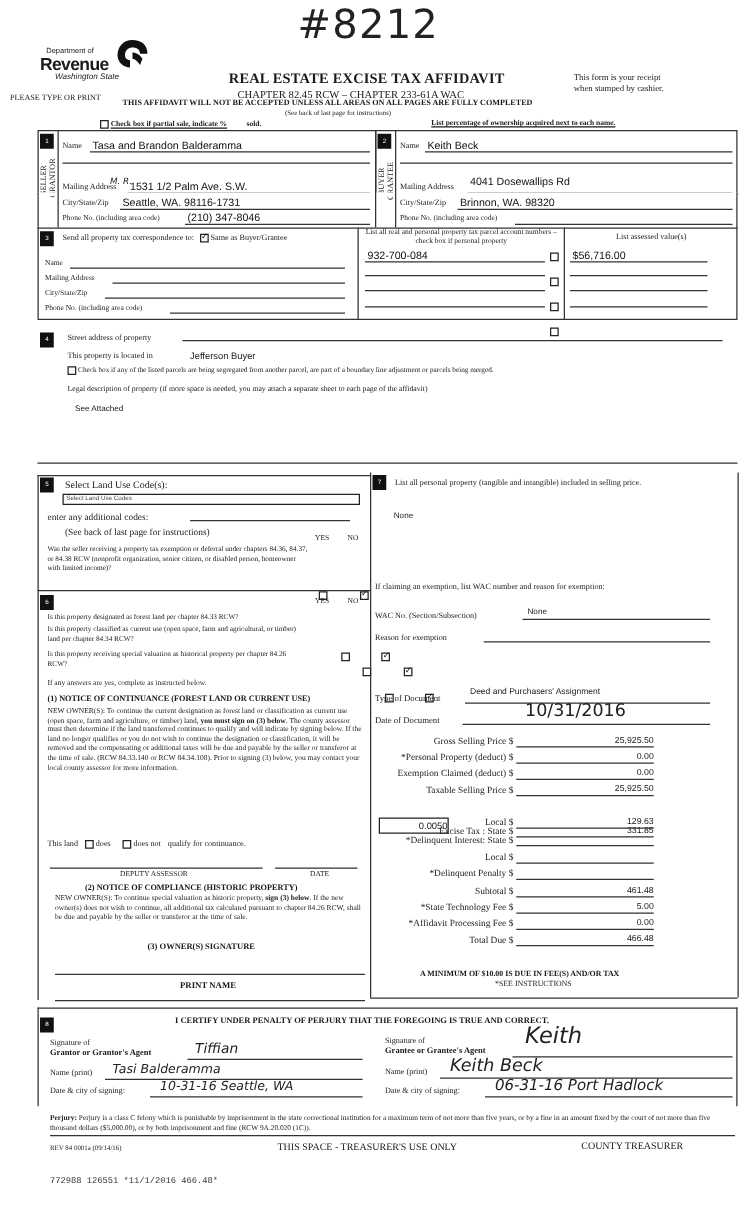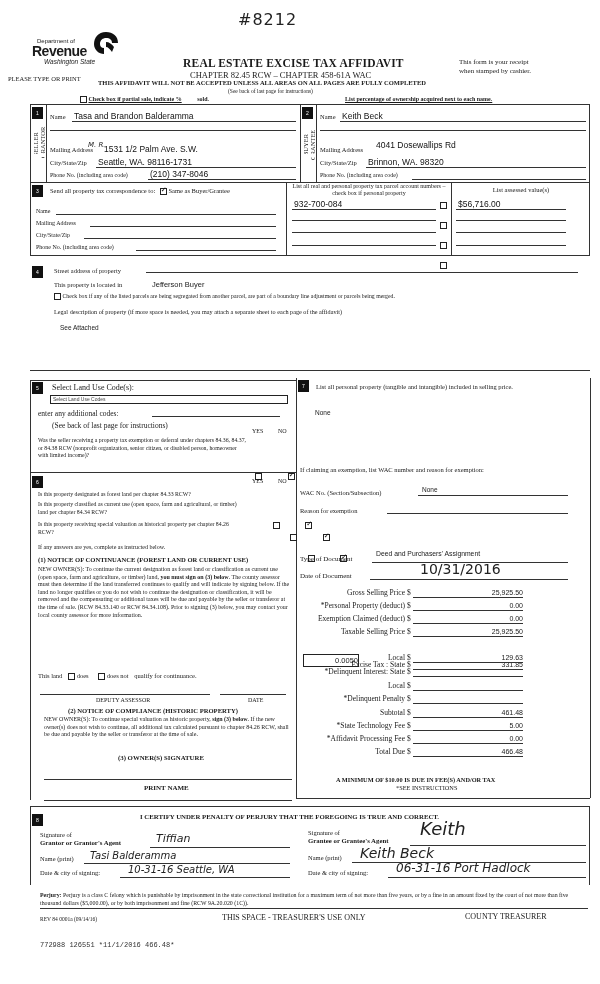--- a/index.html
+++ b/index.html
@@ -22,35 +22,35 @@
   .money-row .dollar { position: absolute; left: 107px; }
   .money-row .val { position: absolute; left: 113px; width: 110px; border-bottom: 1px solid #333; text-align: right; font-family: "Liberation Sans", sans-serif; font-size: 7px; height: 10px; line-height: 10px; }
   .q-row { position: absolute; font-size: 6.5px; line-height: 8px; }
 </style>
 </head>
 <body>
 
 
 
 
-<div class="abs hand" style="left:238px;top:10px;font-size:16px;font-style:normal;letter-spacing:1px;text-align:center;">#8212</div>
+<div class="abs hand" style="left:238px;top:0;font-size:32px;font-style:normal;letter-spacing:1px;text-align:center;">#8212</div>
 
 <div class="abs" style="left:32px;top:30px;width:100px;height:40px;">
   <div class="abs sans" style="left:5px;top:8px;font-size:6px;">Department of</div>
   <div class="abs sans" style="left:0px;top:13px;font-size:14px;font-weight:bold;letter-spacing:-0.5px;">Revenue</div>
   <div class="abs sans" style="left:12px;top:28px;font-size:6.5px;font-style:italic;">Washington State</div>
   <svg class="abs" style="left:60px;top:0px;" width="28" height="26" viewBox="0 0 28 26">
     <path d="M14 2 C6 2 2 8 2 14 C2 20 7 24 12 24 L12 18 C9 18 8 16 8 14 C8 10 11 8 14 8 C18 8 20 10 20 13 L26 13 C26 6 21 2 14 2 Z" fill="#111"></path>
     <path d="M14 12 C17 12 20 14 22 17 L20 22 C18 19 16 17 14 17 Z" fill="#111"></path>
   </svg>
 </div>
 
 <div class="abs" style="left:8px;top:75px;font-size:6.5px;">PLEASE TYPE OR PRINT</div>
 <div class="abs" style="left:183px;top:57px;font-size:11.5px;font-weight:bold;letter-spacing:0.2px;">REAL ESTATE EXCISE TAX AFFIDAVIT</div>
-<div class="abs" style="left:190px;top:70px;font-size:8.5px;">CHAPTER 82.45 RCW – CHAPTER 458-61A WAC</div>
+<div class="abs" style="left:190px;top:70px;font-size:8.5px;">CHAPTER 82.45 RCW – CHAPTER 233-61A WAC</div>
 <div class="abs" style="left:459px;top:58px;font-size:7px;">This form is your receipt</div>
 <div class="abs" style="left:459px;top:67px;font-size:7px;">when stamped by cashier.</div>
 <div class="abs" style="left:98px;top:79px;font-size:6.5px;font-weight:bold;">THIS AFFIDAVIT WILL NOT BE ACCEPTED UNLESS ALL AREAS ON ALL PAGES ARE FULLY COMPLETED</div>
 <div class="abs" style="left:228px;top:88px;font-size:5.5px;">(See back of last page for instructions)</div>
 
 <div class="abs" style="left:80px;top:96px;font-size:6px;font-weight:bold;">
   <span class="cb"></span>
   <span style="text-decoration:underline;">Check box if partial sale, indicate %</span>
   <span style="margin-left:14px;">sold.</span>
 </div>

